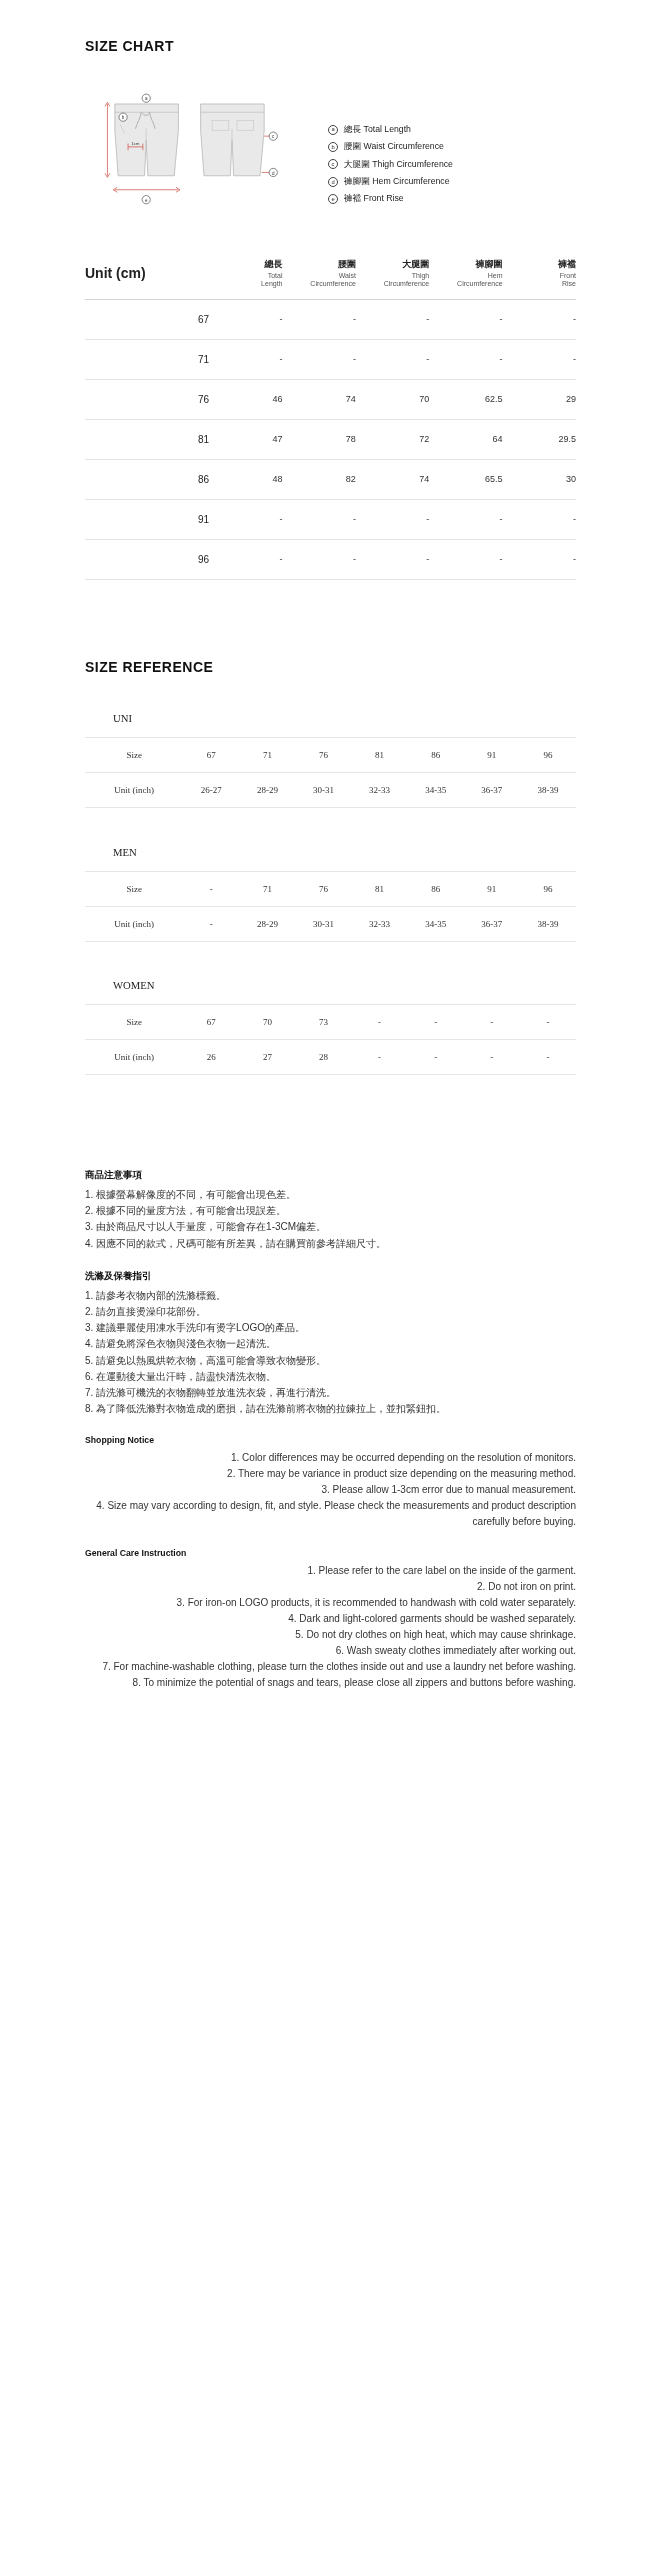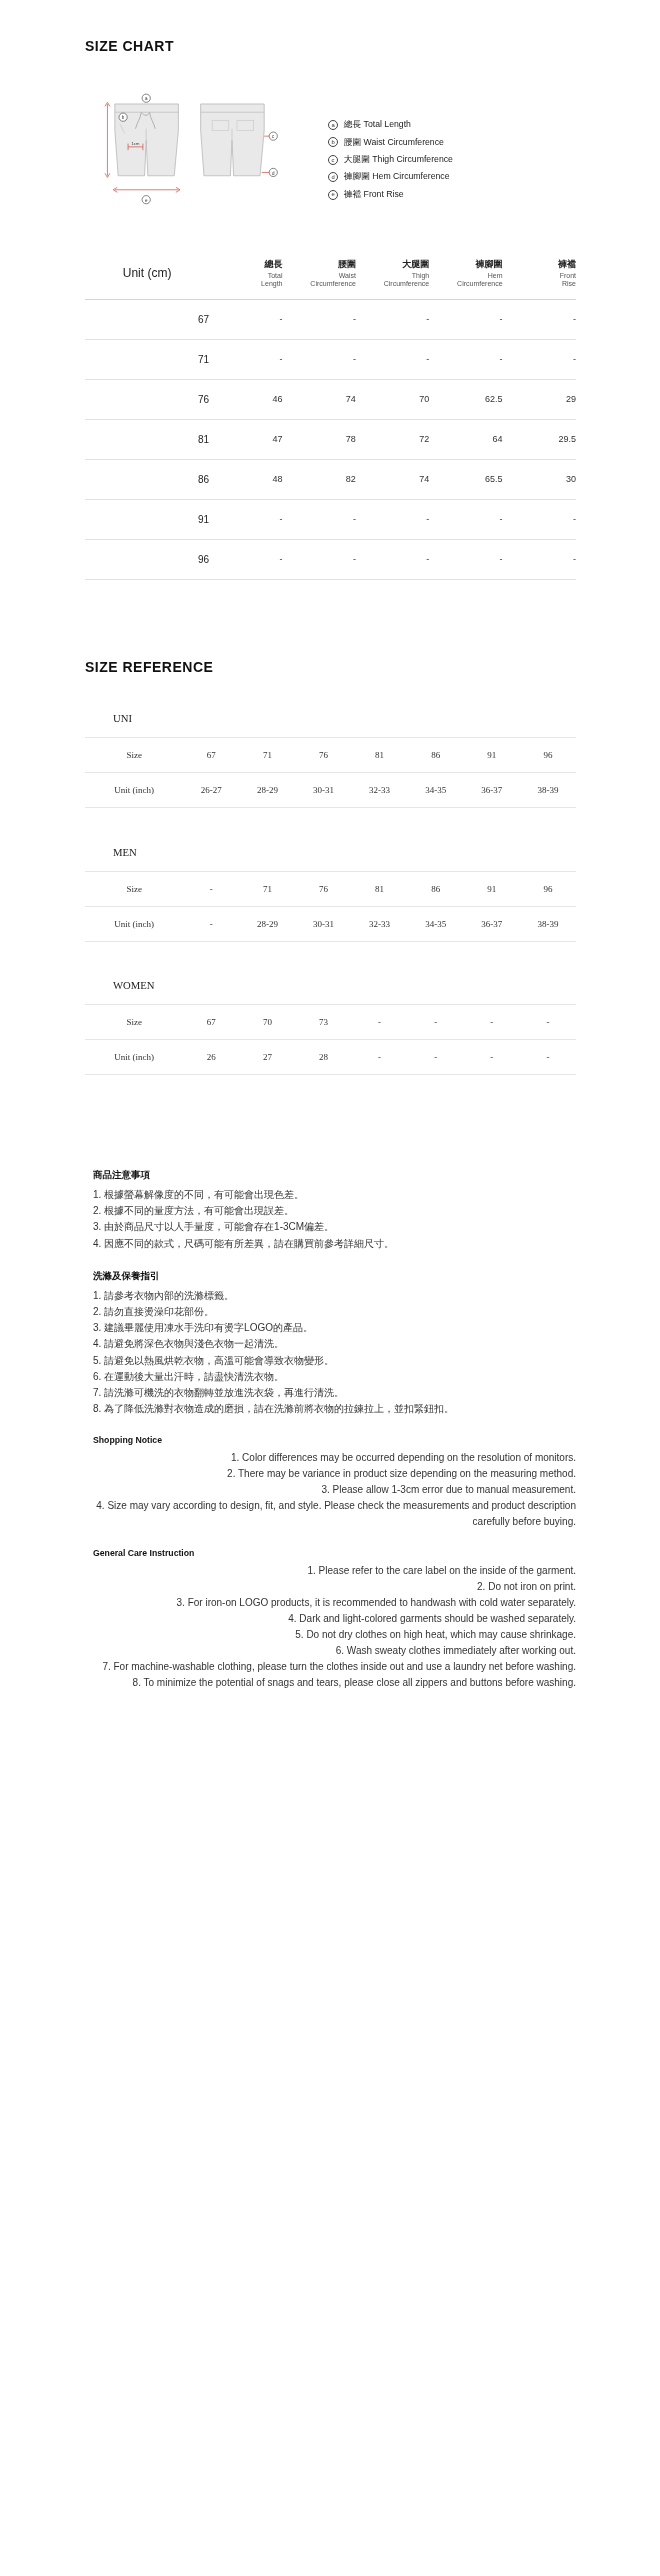--- a/index.html
+++ b/index.html
@@ -28,21 +28,21 @@
     letter-spacing: 0.5px;
     color: #111;
     margin: 0;
   }
   #size-chart-title { padding-top: 38px; }
   #size-reference-title { padding-top: 0; }
 
   
   .diagram-block {
     display: flex;
-    align-items: flex-start;
+    align-items: center;
     padding: 35px 0 0 0;
   }
   .diagram-svg-wrap {
     width: 198px;
     margin-left: 15px;
   }
   .legend {
     margin-left: 30px;
     margin-top: 31px;
   }
@@ -100,23 +100,23 @@
     color: #222;
   }
   .size-table thead th .en {
     display: block;
     font-size: 7px;
     font-weight: normal;
     color: #555;
     line-height: 1.18;
   }
   .size-table thead th.unit-col {
-    font-size: 12px;
-    font-weight: normal;
-    text-align: center;
+    font-size: 14px;
+    font-weight: bold;
+    text-align: left;
   }
   .size-table tbody td.rowhead {
     font-size: 10px;
     color: #222;
   }
   .size-table col.c0 { width: 22%; }
   .size-table col.cx { width: 13%; }
 
   
   .ref-wrap { margin-top: 25px; }
@@ -149,21 +149,21 @@
     text-align: center;
     color: #333;
     font-size: 9px;
     width: 20%;
   }
   .ref-table col.l { width: 20%; }
   .ref-table col.v { width: 11.42%; }
 
   
   .notes { margin-top: 23px; }
-  .note-block { margin-bottom: 18px; margin-left: 8px; }
+  .note-block { margin-bottom: 18px; }
   .note-h {
     font-size: 9.5px;
     font-weight: bold;
     color: #111;
     margin: 0 0 5px 0;
   }
   .note-h.en { font-size: 8.7px; }
   .note-list {
     margin: 0;
     padding: 0;

